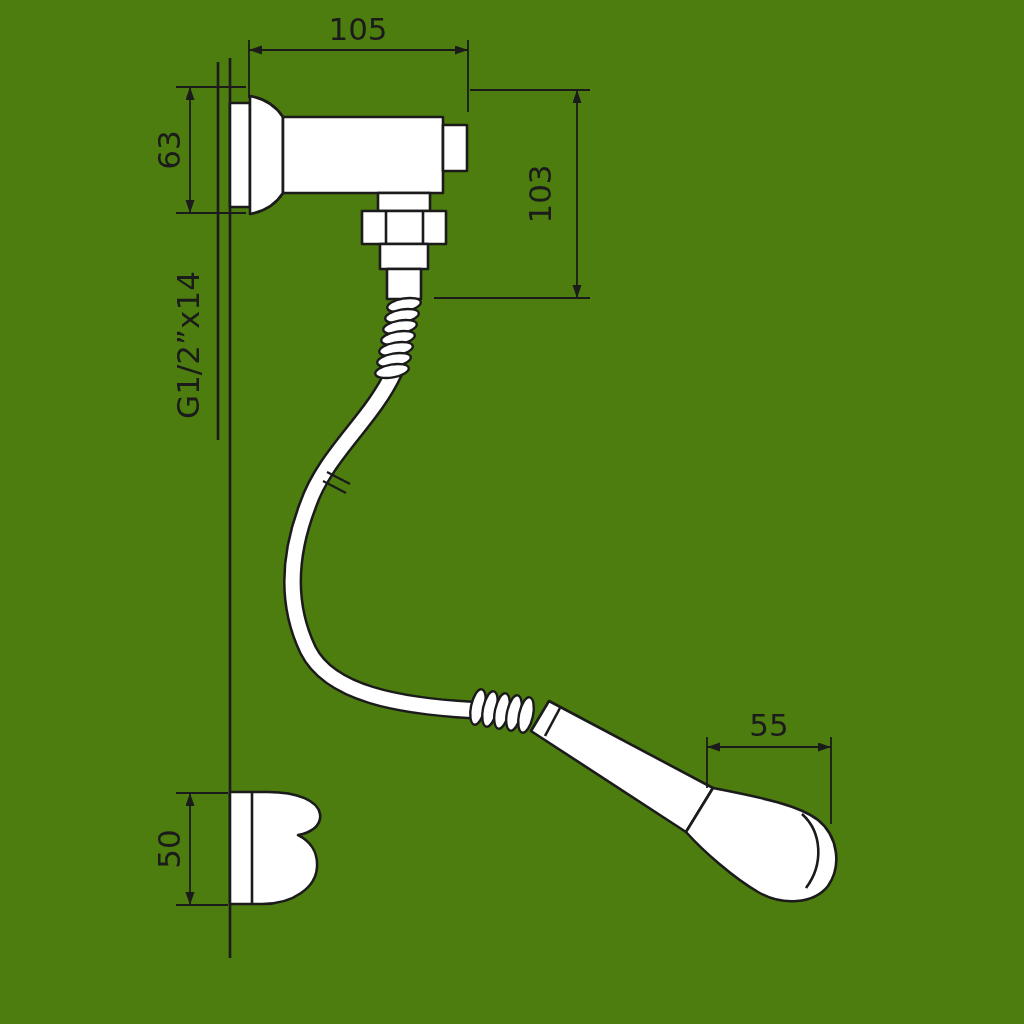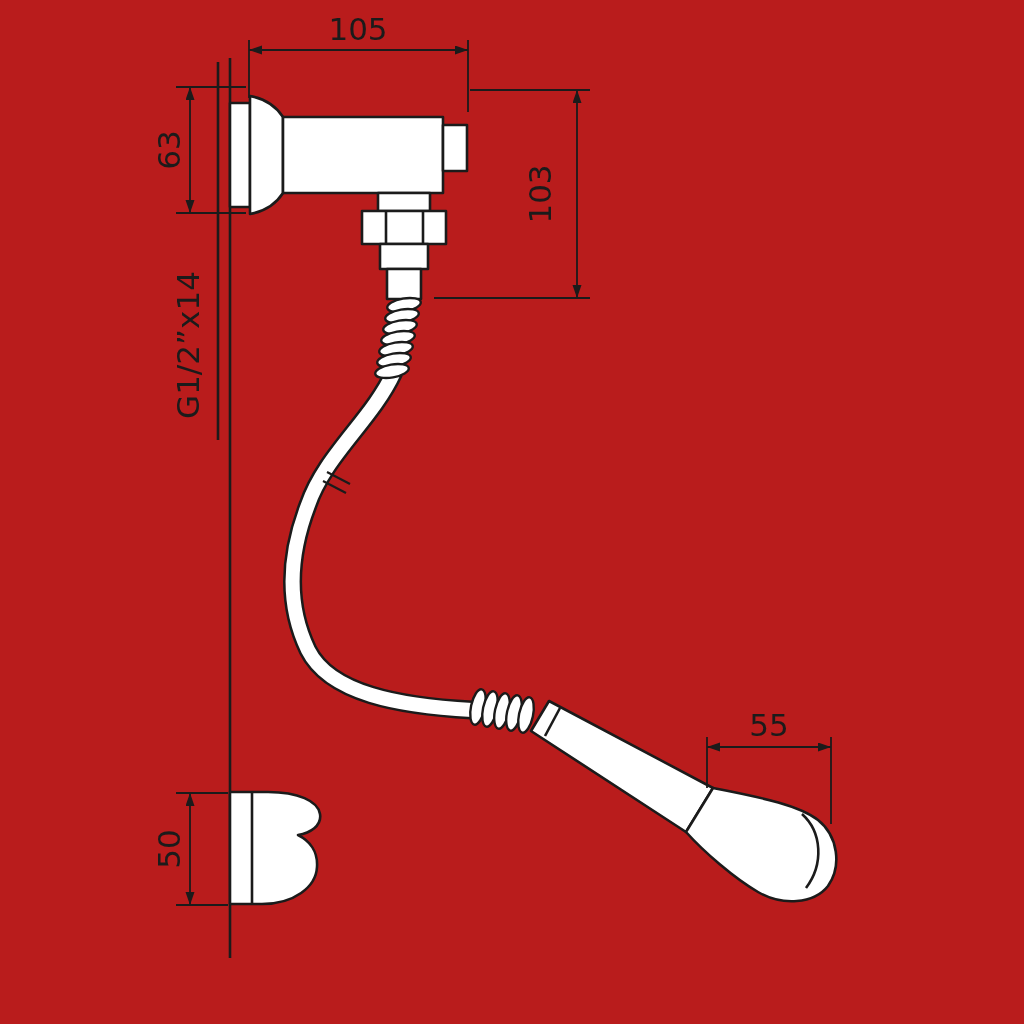--- a/index.html
+++ b/index.html
@@ -6,21 +6,21 @@
     margin: 0;
     padding: 0;
     background: #ffffff;
     width: 1024px;
     height: 1024px;
     overflow: hidden;
   }
   .page {
     width: 1024px;
     height: 1024px;
-    background: #b91c1c;
+    background: #4d7c0f;
     position: relative;
   }
   svg {
     display: block;
   }
   .dim-text {
     font-family: "DejaVu Sans", "Liberation Sans", sans-serif;
     font-size: 31px;
     fill: #1b1b1b;
   }

